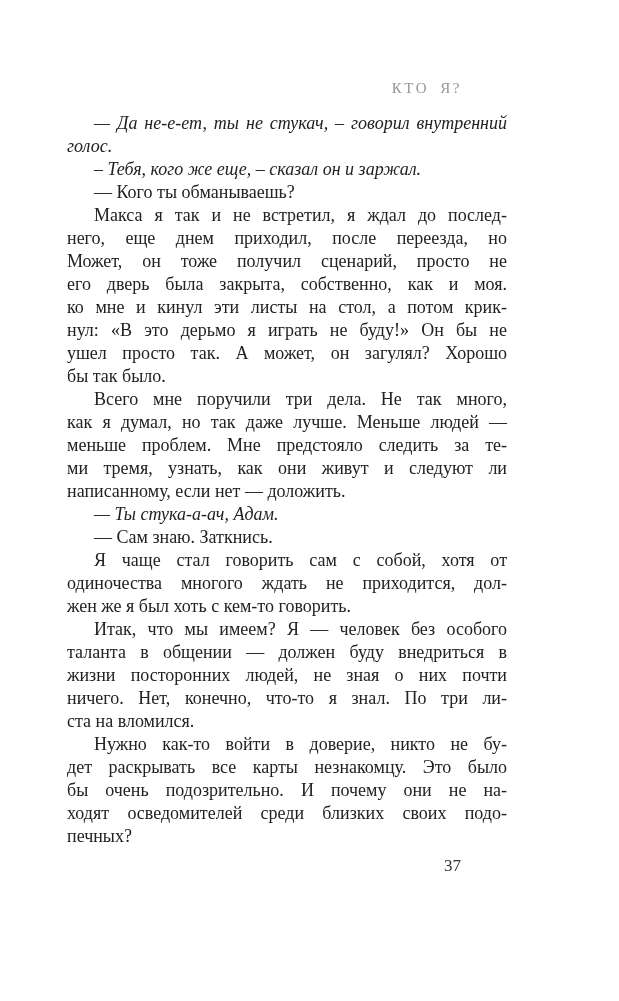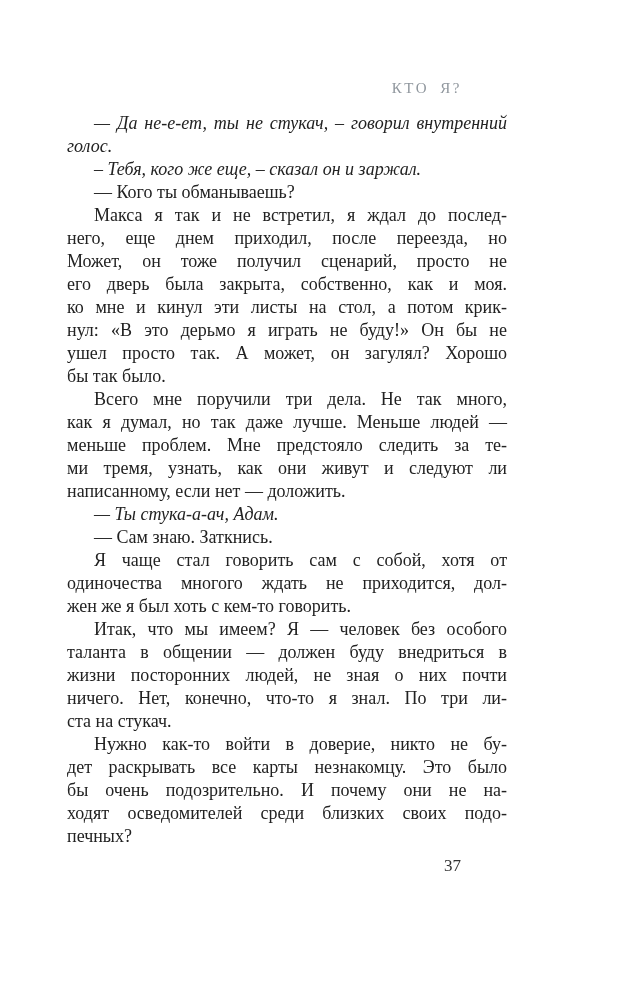--- a/index.html
+++ b/index.html
@@ -95,21 +95,21 @@
       <div class="para">
         <div class="line first">Я чаще стал говорить сам с собой, хотя от</div>
         <div class="line">одиночества многого ждать не приходится, дол-</div>
         <div class="line last">жен же я был хоть с кем-то говорить.</div>
       </div>
       <div class="para">
         <div class="line first">Итак, что мы имеем? Я — человек без особого</div>
         <div class="line">таланта в общении — должен буду внедриться в</div>
         <div class="line">жизни посторонних людей, не зная о них почти</div>
         <div class="line">ничего. Нет, конечно, что-то я знал. По три ли-</div>
-        <div class="line last">ста на стукач.</div>
+        <div class="line last">ста на вломился.</div>
       </div>
       <div class="para">
         <div class="line first">Нужно как-то войти в доверие, никто не бу-</div>
         <div class="line">дет раскрывать все карты незнакомцу. Это было</div>
         <div class="line">бы очень подозрительно. И почему они не на-</div>
         <div class="line">ходят осведомителей среди близких своих подо-</div>
         <div class="line last">печных?</div>
       </div>
     </div>
 

